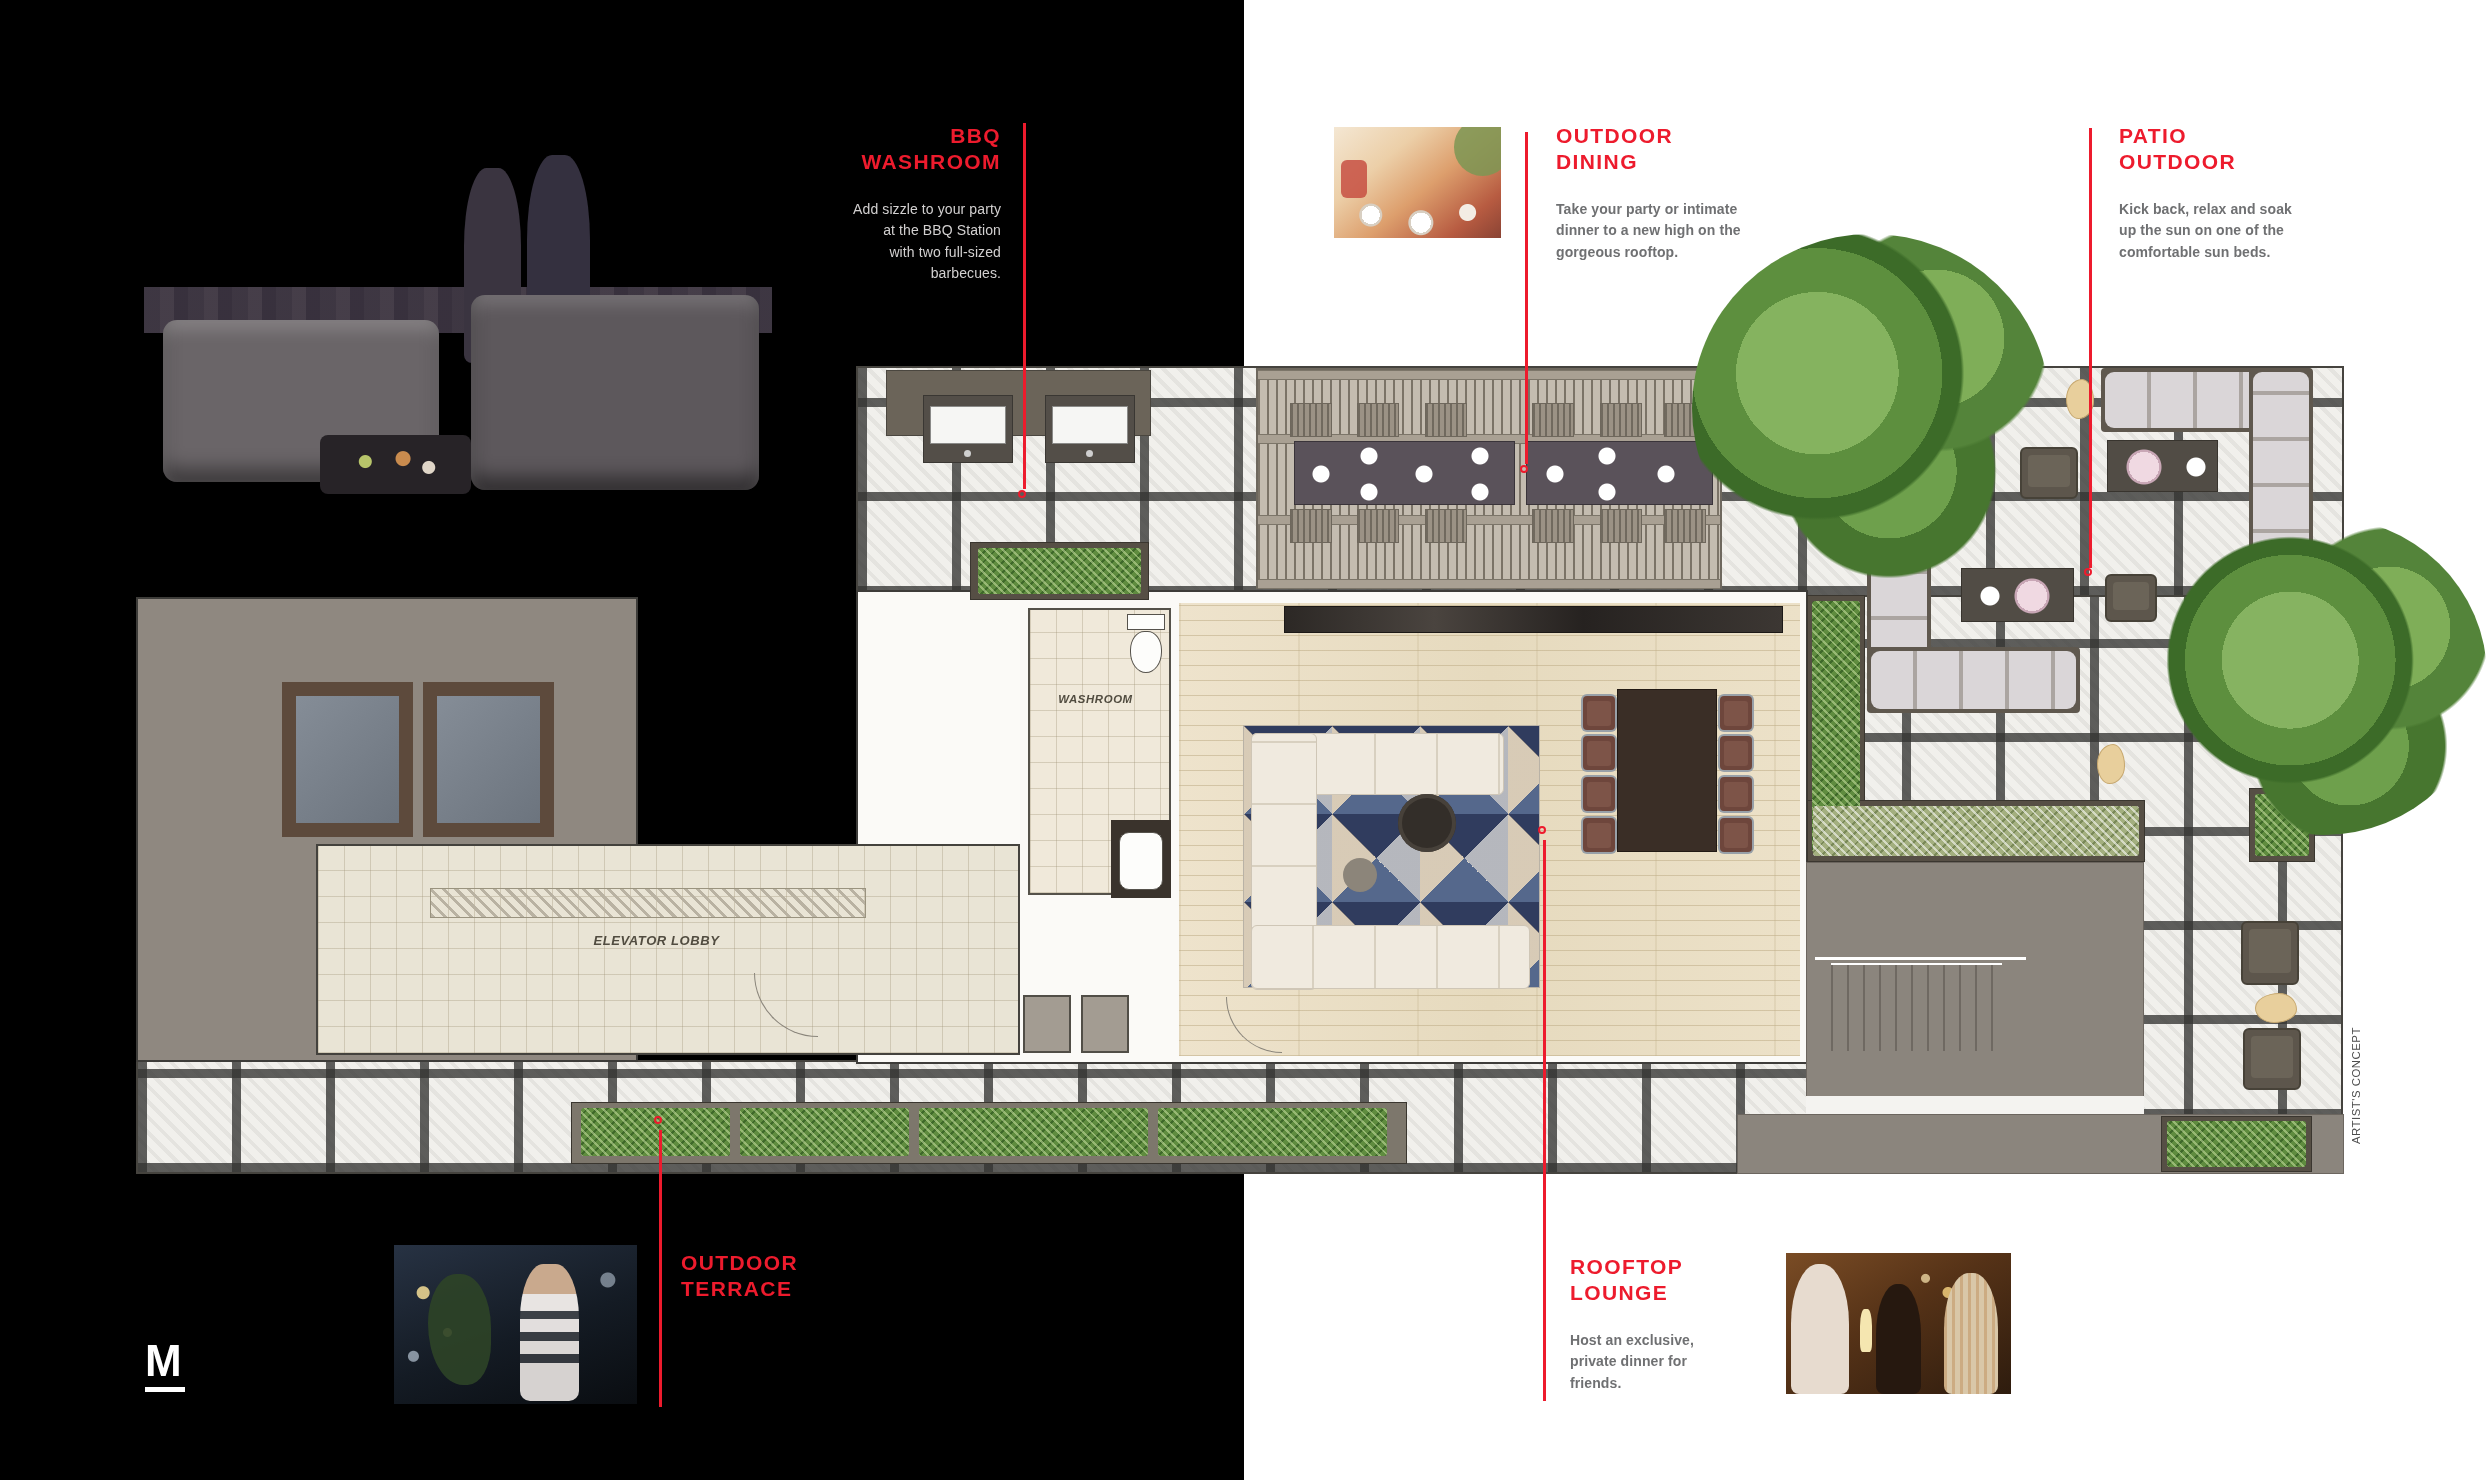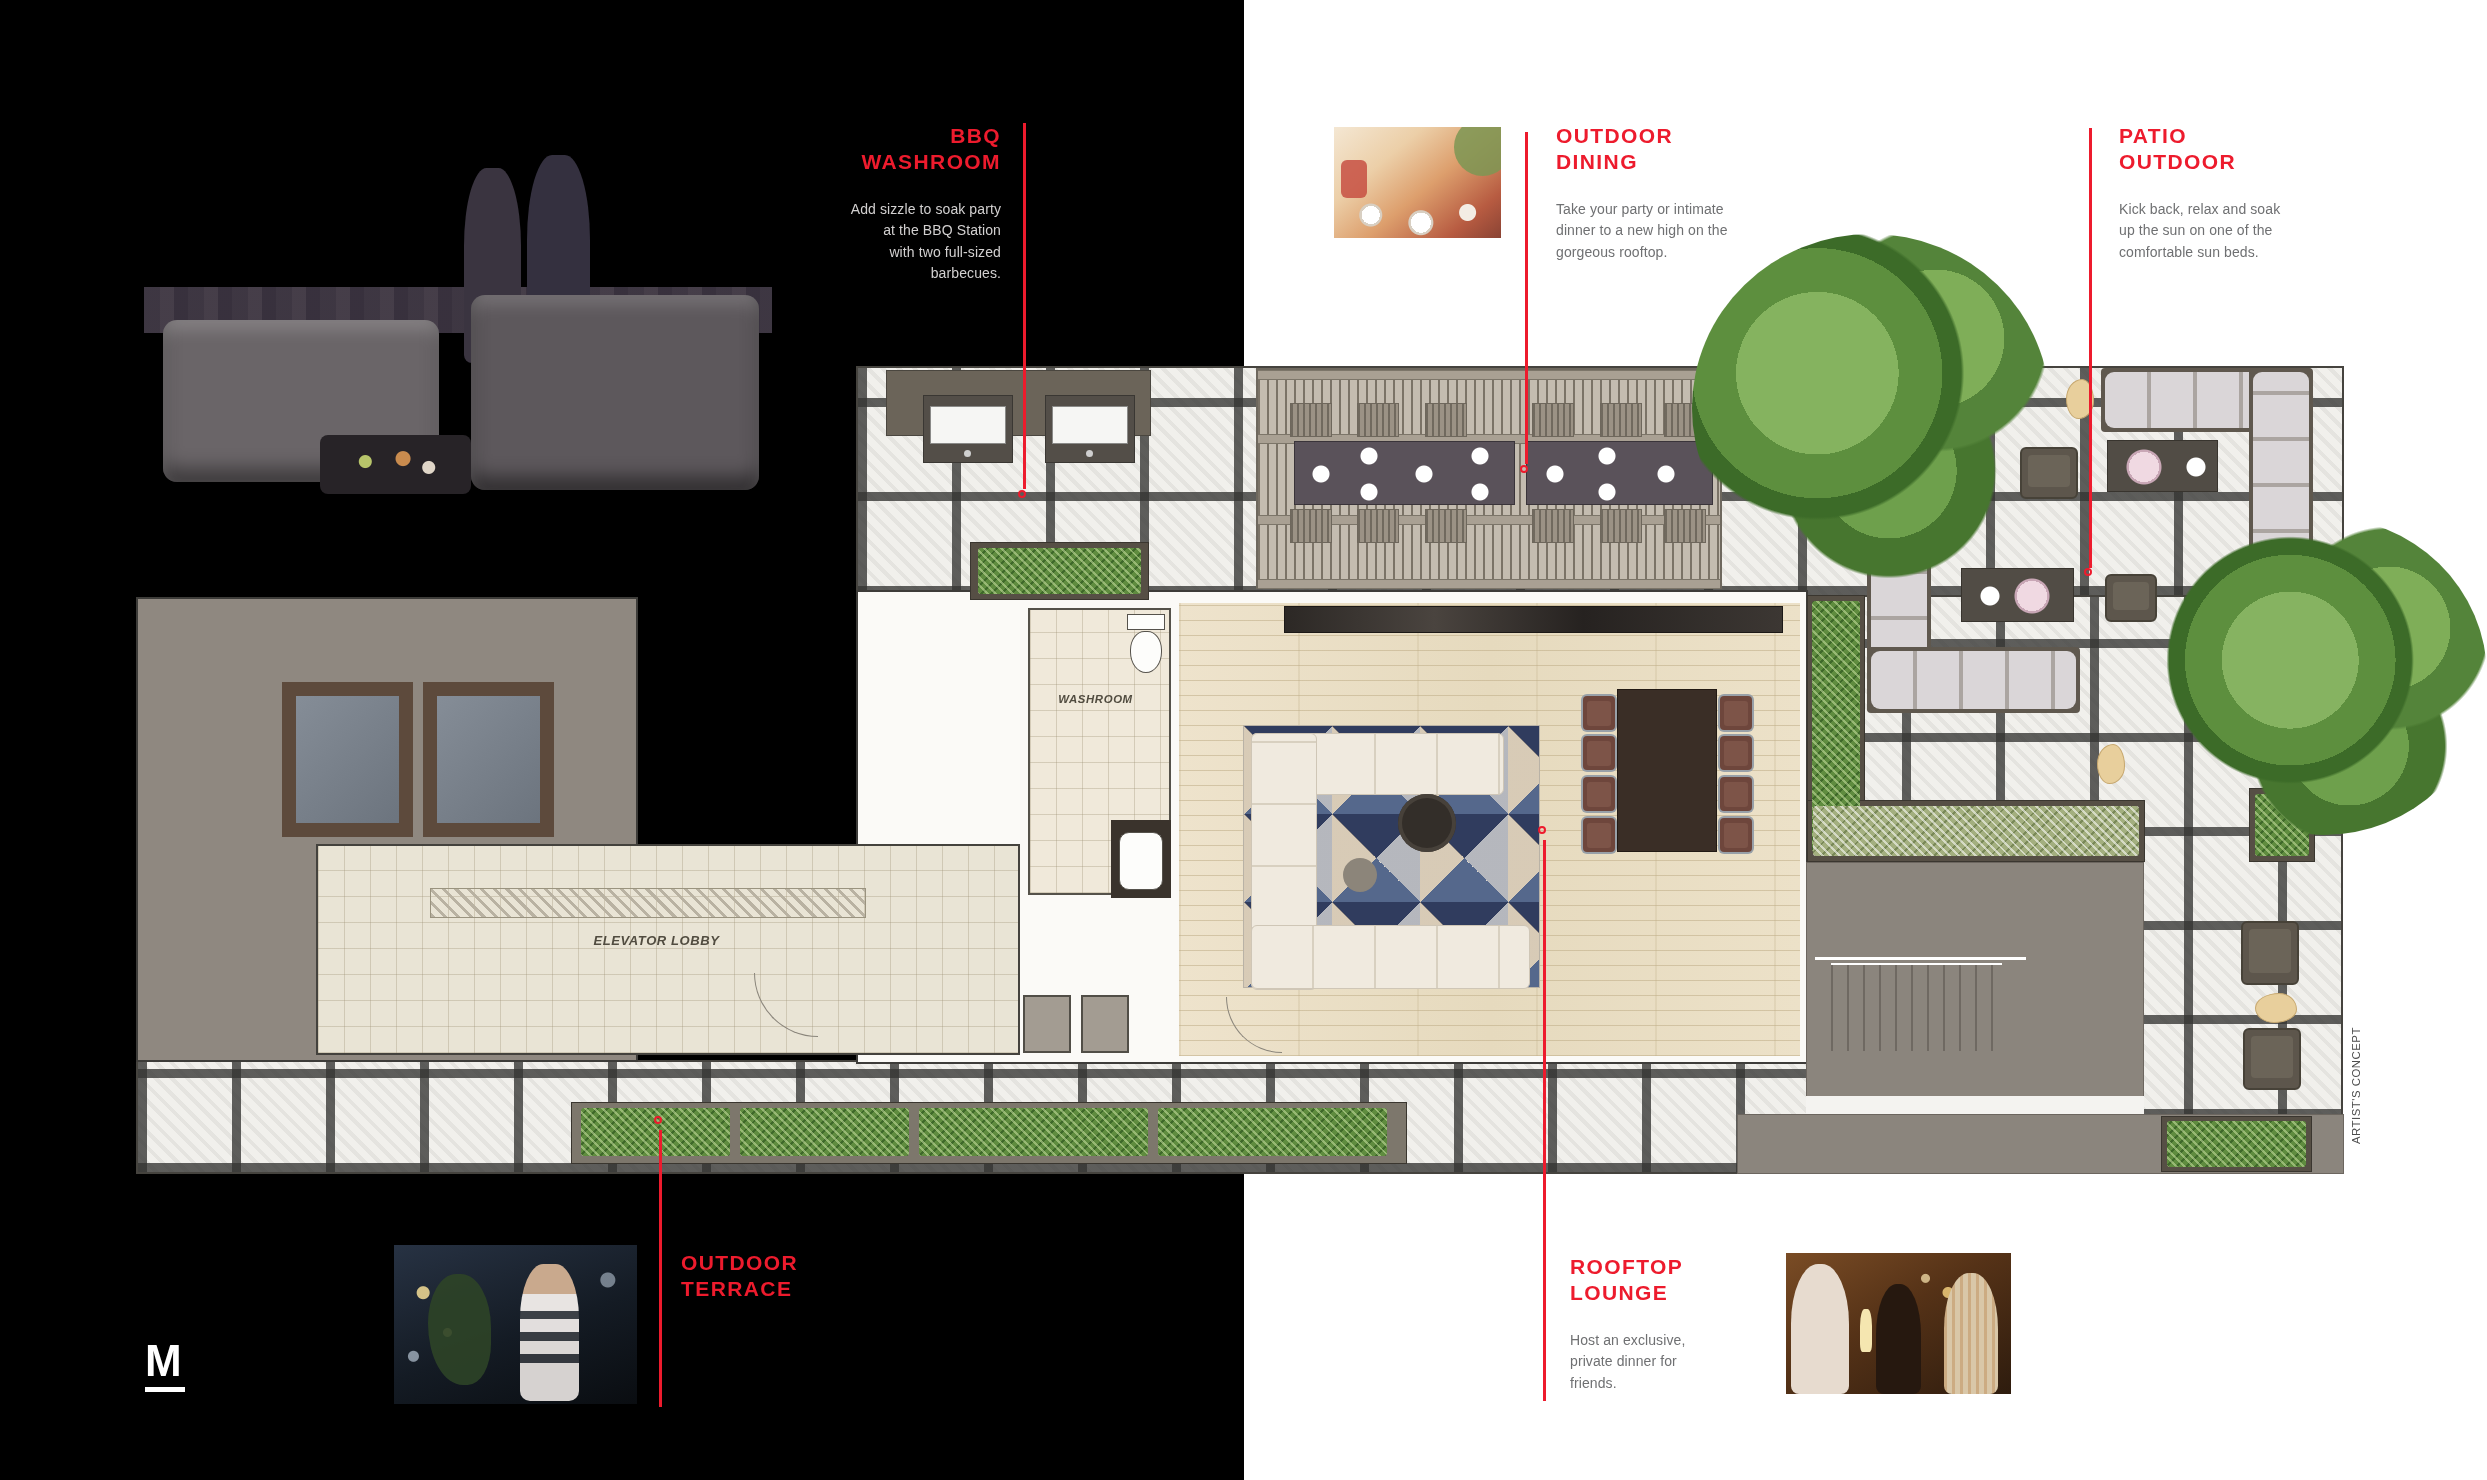--- a/index.html
+++ b/index.html
@@ -6,21 +6,21 @@
   html,body{margin:0;padding:0;background:#000;}
   #stage{position:relative;width:2488px;height:1481px;background:#000;overflow:hidden;
          font-family:"Liberation Sans",sans-serif;}
   .abs{position:absolute;box-sizing:border-box;}
 
   
   .c-title{white-space:pre-line;font-weight:bold;color:var(--red);
            font-size:21px;line-height:26px;letter-spacing:1.4px;}
   .c-body{white-space:pre-line;font-size:14px;line-height:21.4px;letter-spacing:0.1px;}
   .on-black .c-body{color:#d2d0d0;}
-  .on-white .c-body{color:#6f7072;}
+  .on-white .c-body{color:#6f7072;font-weight:bold;}
   .redline{width:3px;background:var(--red);z-index:60;}
   .redring{width:8px;height:8px;border:2.5px solid var(--red);border-radius:50%;
            background:transparent;z-index:61;}
 
   
   .paver{background-color:#f1f0ec;border:2px solid #45433e;
     background-image:
       repeating-linear-gradient(90deg, rgba(52,52,50,.78) 0 9px, transparent 9px 94px),
       repeating-linear-gradient(0deg,  rgba(52,52,50,.78) 0 9px, transparent 9px 94px),
       repeating-linear-gradient(45deg, rgba(120,118,112,.10) 0 4px, transparent 4px 11px);
@@ -308,21 +308,21 @@
 
   <div class="abs planter-frame" style="left:571px;top:1102px;width:836px;height:62px;z-index:13;background:#7d776c;"></div>
   <div class="abs hedge" style="left:581px;top:1108px;width:149px;height:48px;z-index:14;"></div>
   <div class="abs hedge" style="left:740px;top:1108px;width:169px;height:48px;z-index:14;"></div>
   <div class="abs hedge" style="left:919px;top:1108px;width:229px;height:48px;z-index:14;"></div>
   <div class="abs hedge" style="left:1158px;top:1108px;width:229px;height:48px;z-index:14;"></div>
 
   <div class="abs on-black" style="left:786px;top:123px;width:215px;text-align:right;z-index:50;">
     <div class="c-title">BBQ
 WASHROOM</div>
-    <div class="c-body" style="margin-top:24px;">Add sizzle to soak party
+    <div class="c-body" style="margin-top:24px;">Add sizzle to your party
 at the BBQ Station
 with two full-sized
 barbecues.</div>
   </div>
   <div class="abs redline" style="left:1023px;top:123px;height:366px;"></div>
   <div class="abs redring" style="left:1018px;top:490px;"></div>
 
   <div class="abs on-white" style="left:1556px;top:123px;width:189px;z-index:50;">
     <div class="c-title">OUTDOOR
 DINING</div>

